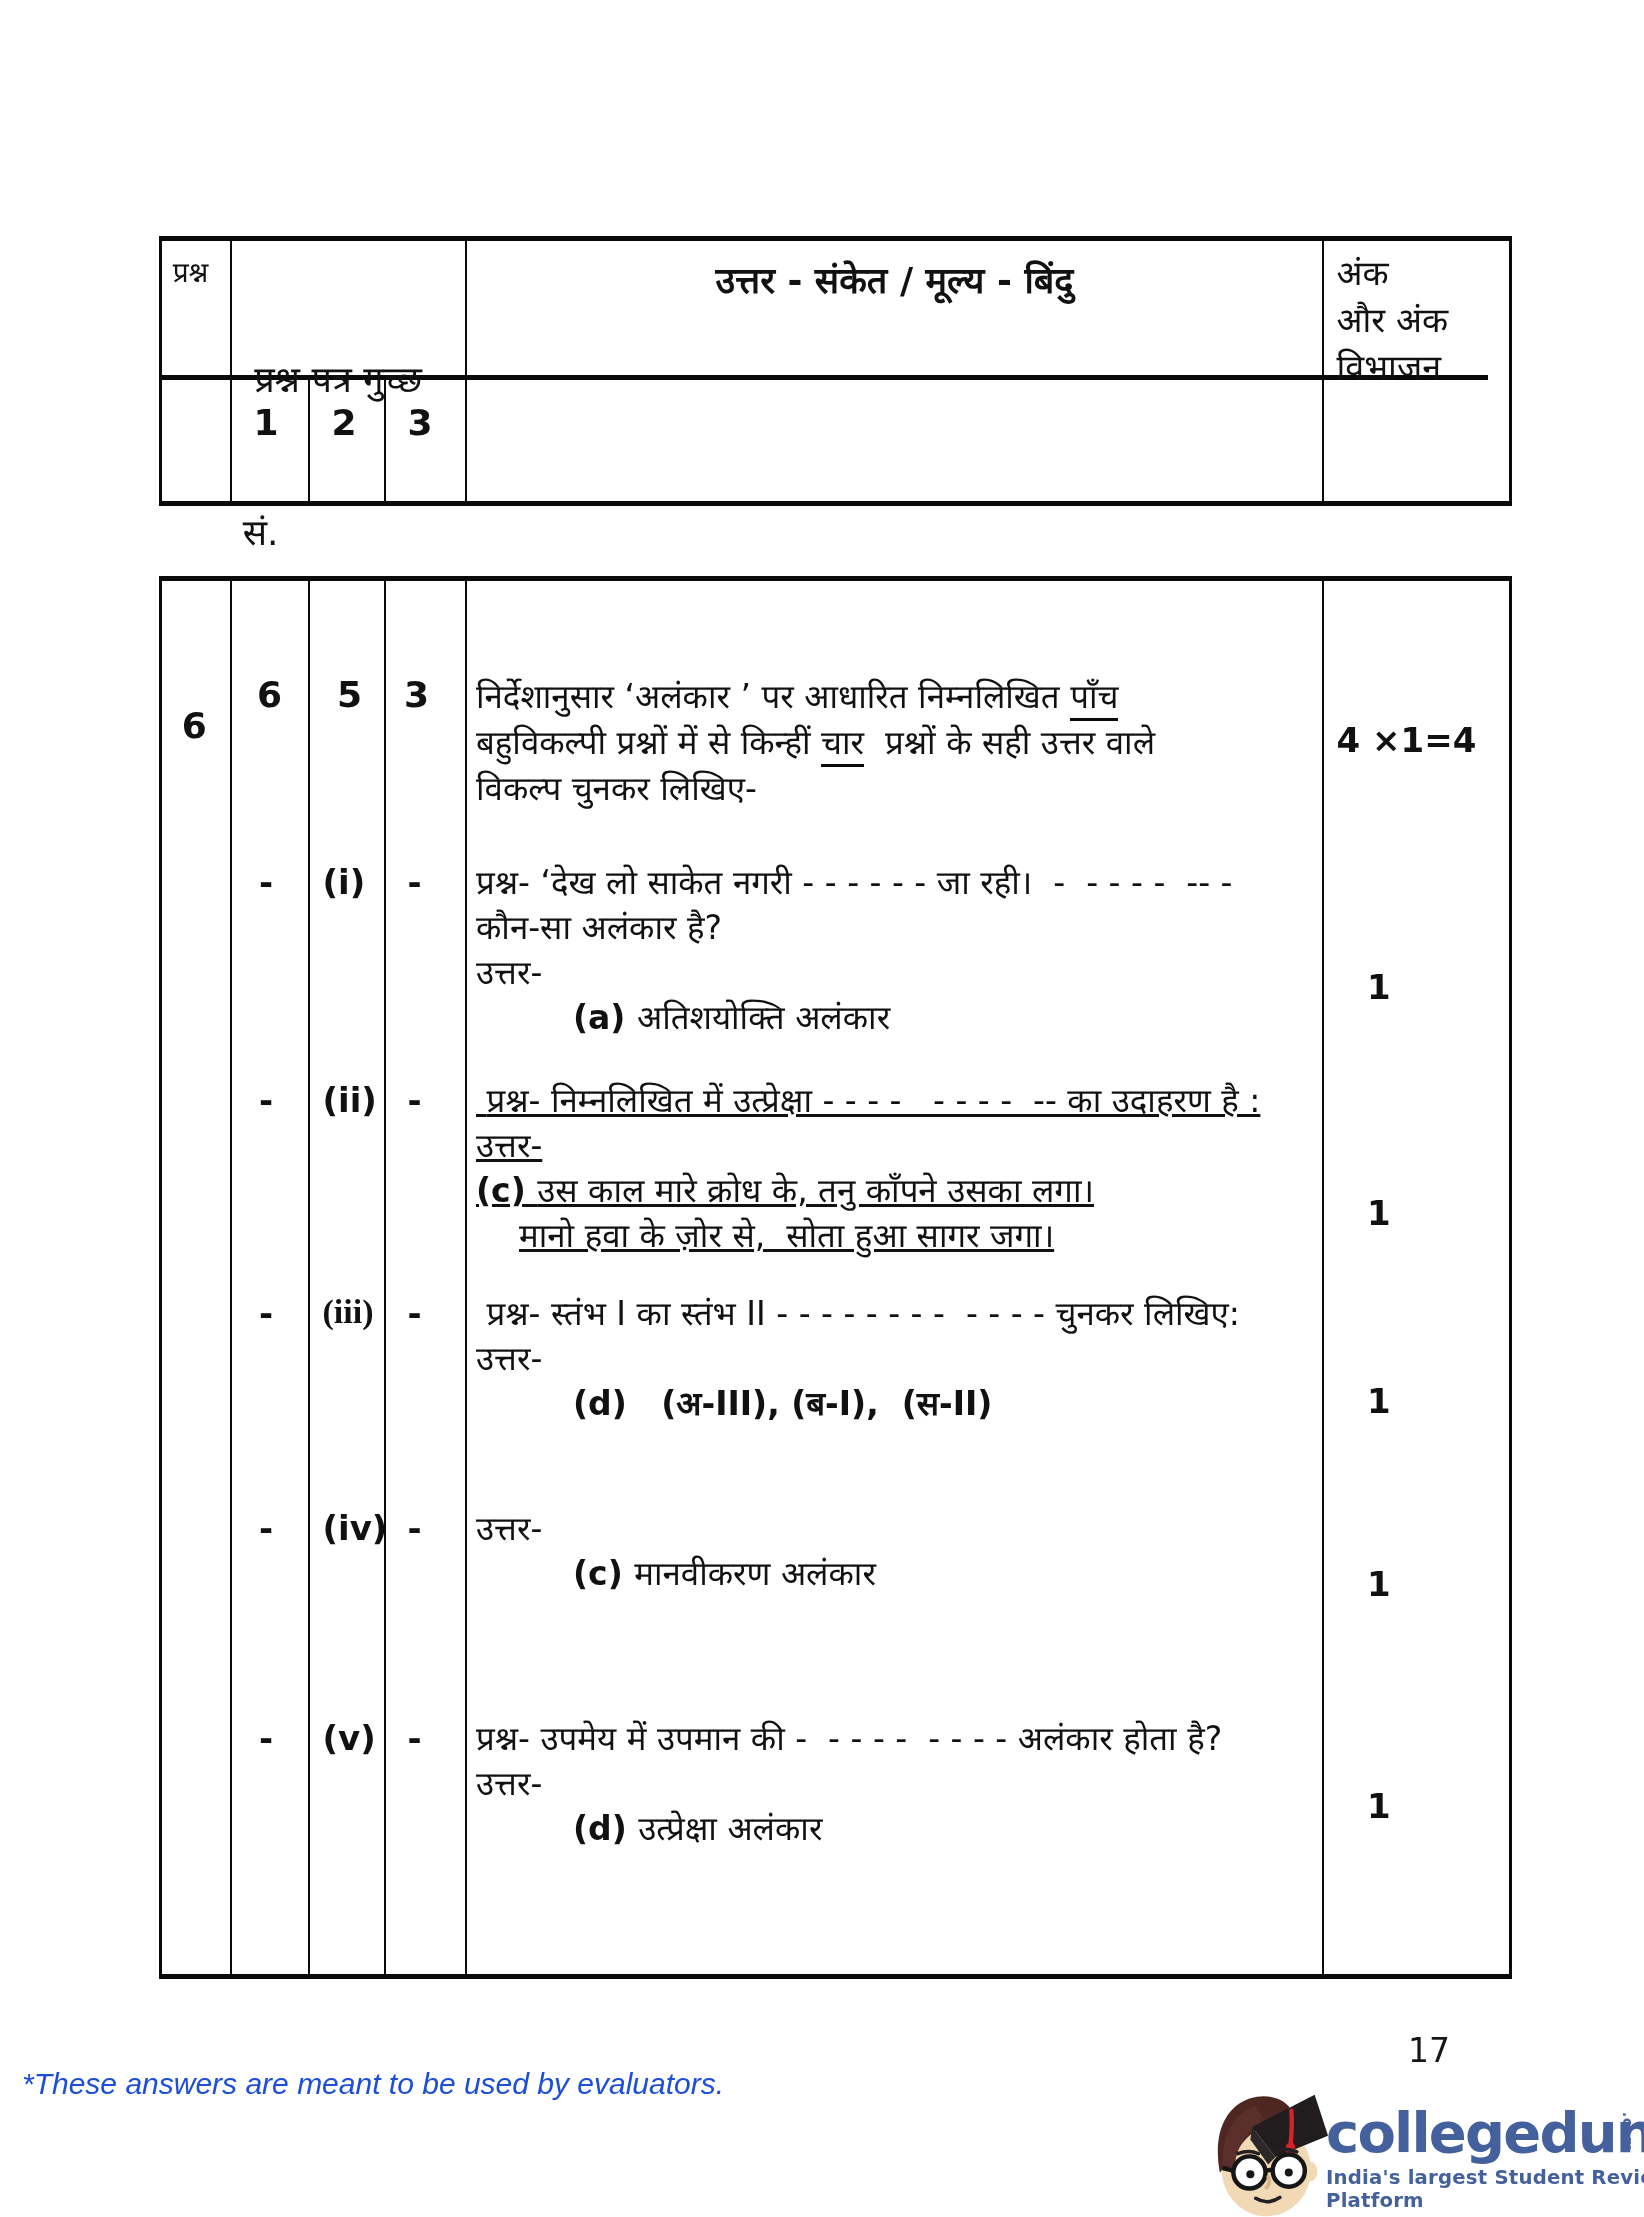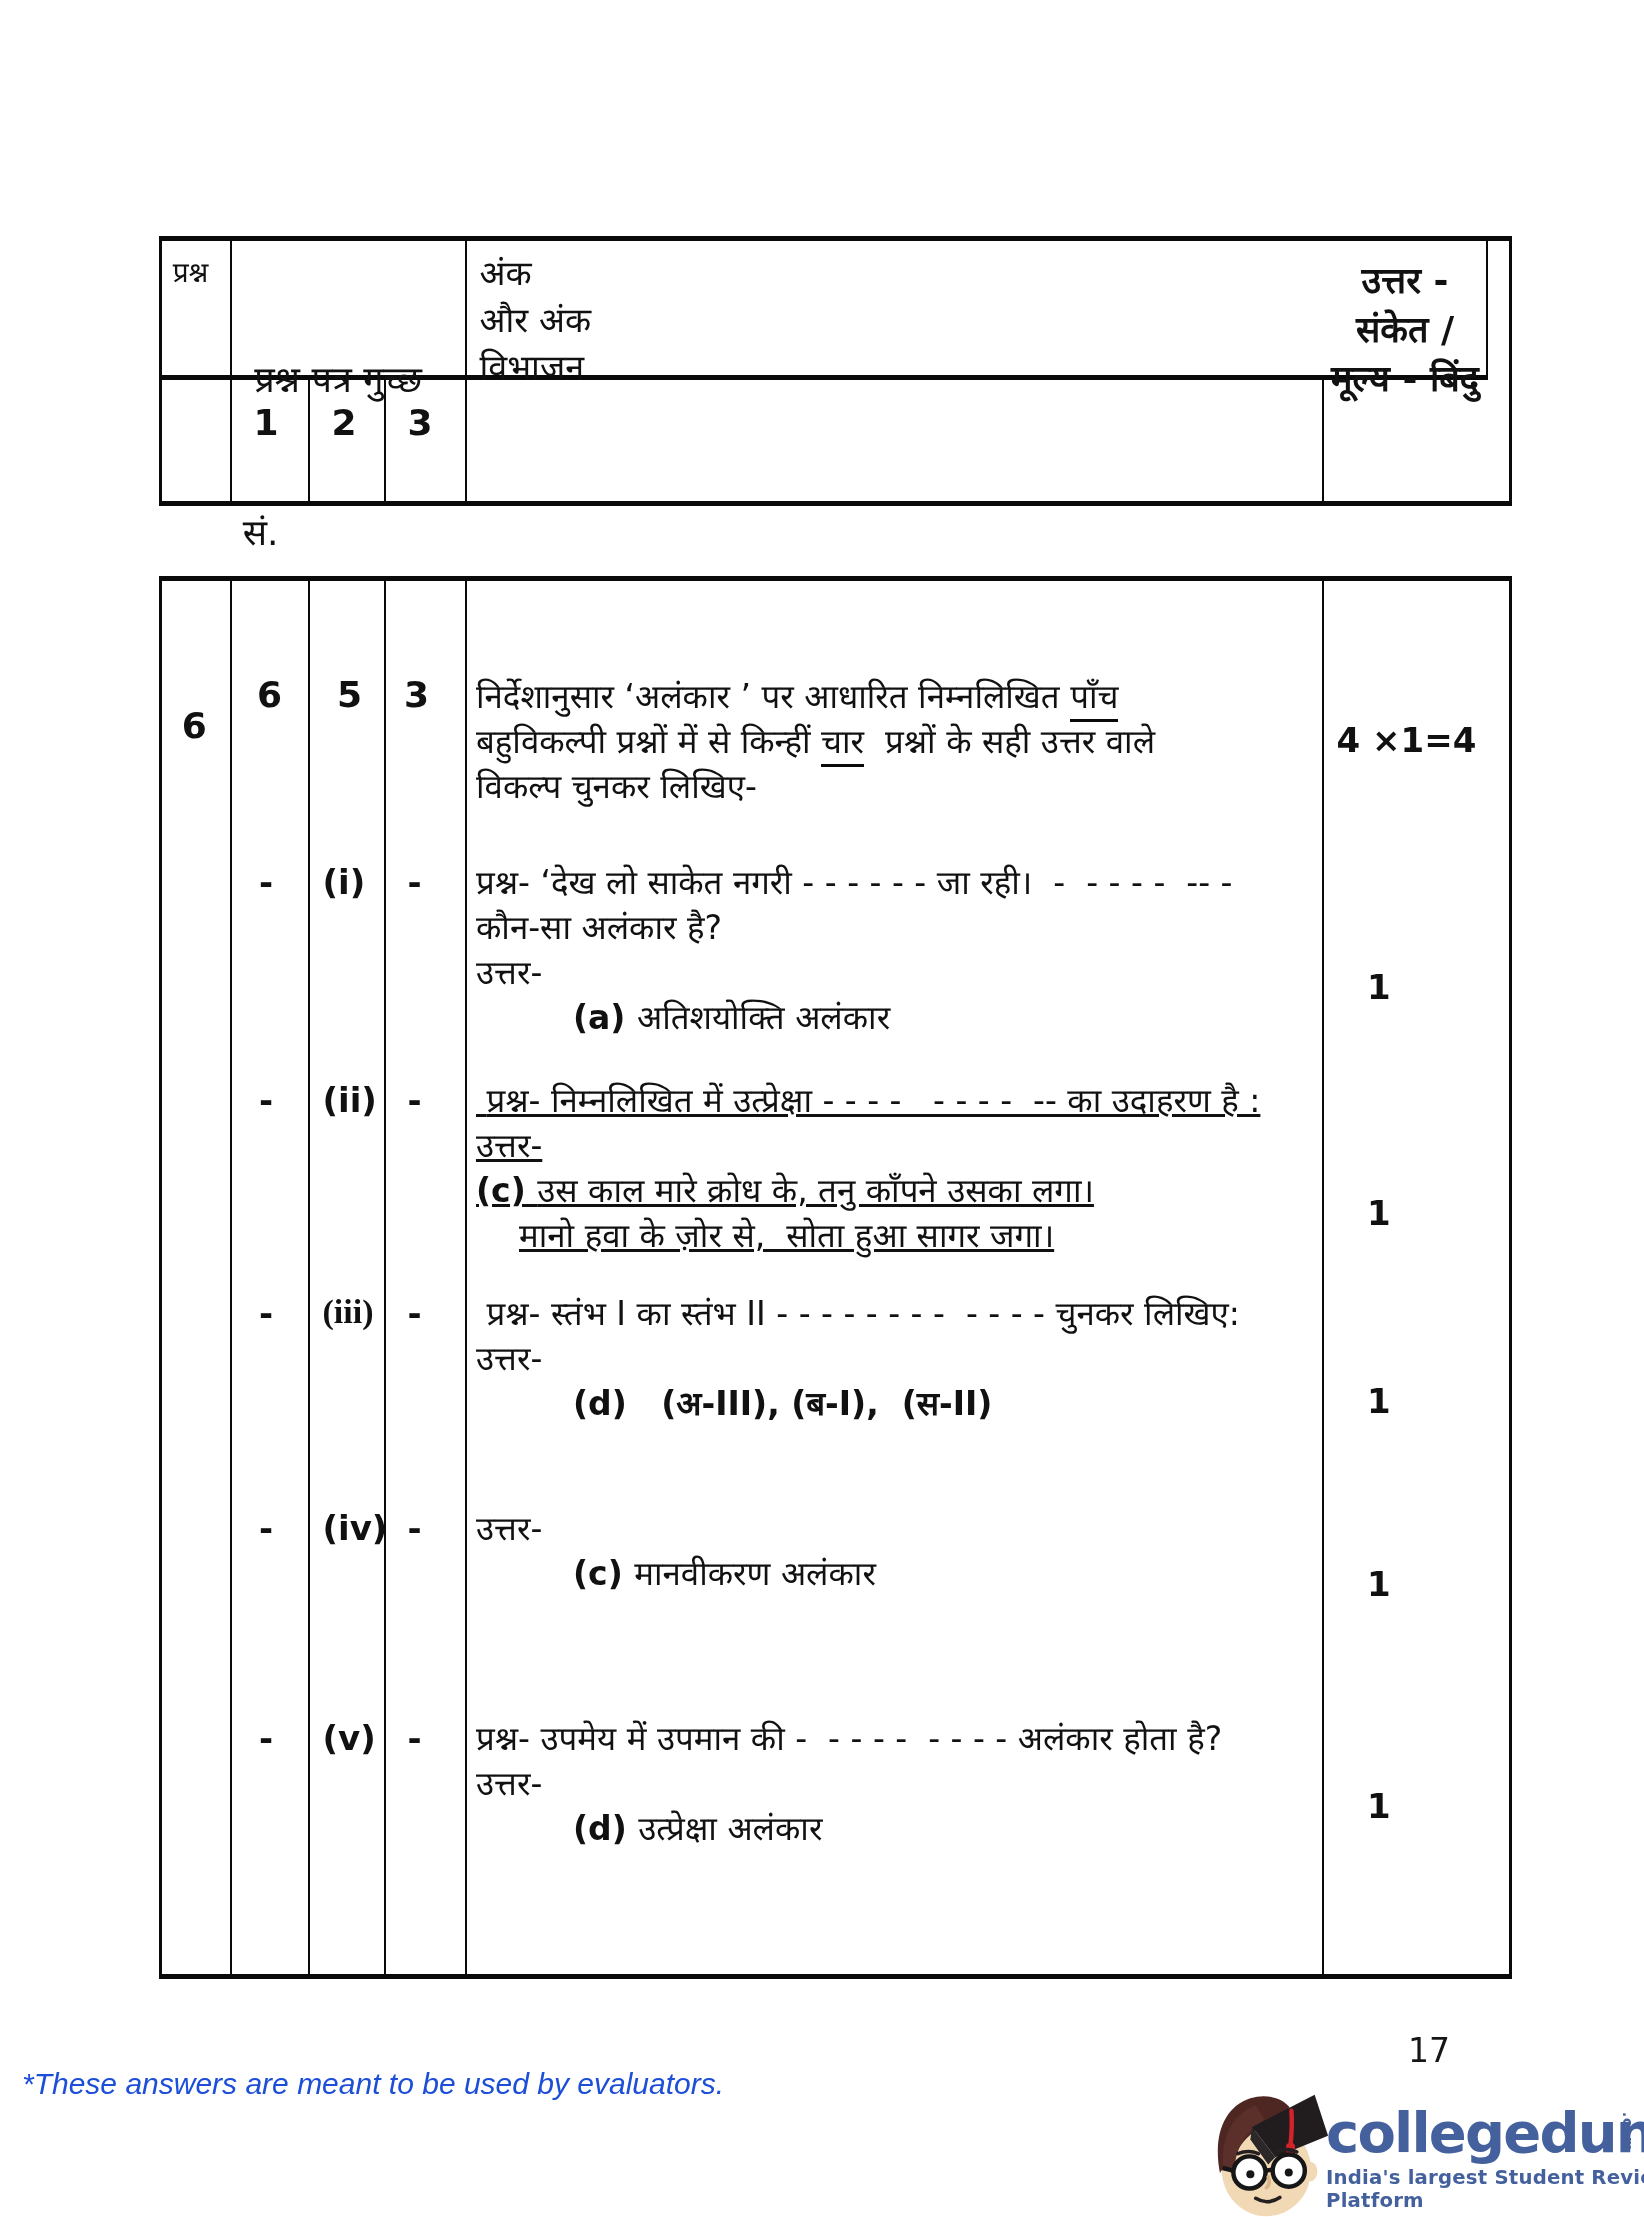--- a/index.html
+++ b/index.html
@@ -33,21 +33,21 @@
   .mk.c3{padding:1.8px 0 0 21.5px;}
   .mk.hdr1{padding:93px 0 0 25px;font-size:36px;}
   .mk.hdr2{padding:93px 0 0 27px;font-size:36px;}
   .mk.hdr3{padding:93px 0 0 18px;font-size:36px;}
   .content-cell{font-size:33px;line-height:45px;padding:0 12.5px 0 9px;}
   .content-cell.intro{padding-top:93px;}
   .line{white-space:pre-wrap;}
   .line.ind1{margin-left:43px;}
   .line.ind2{margin-left:97px;}
   .seg.b{font-weight:bold;}
-  .seg.u{border-bottom:3.6px solid #0a0a0a;padding-bottom:3px;}
+  .seg.u{border-bottom:3.6px solid #0a0a0a;padding-bottom:3px;font-family:Liberation Serif, serif;}
   .marks-cell span{display:inline-block;font-size:34px;font-weight:bold;}
   
   #page-number{position:absolute;left:1408px;top:2031px;font-size:33px;color:#161616;}
   #footnote{
     position:absolute;left:22px;top:2067px;font-size:30px;font-style:italic;
     font-family:"Liberation Sans", sans-serif;color:#1d4ed8;
   }
   
   #brand{position:absolute;left:1211px;top:2080px;width:433px;height:138px;}
   #brand-mascot{position:absolute;left:0;top:3.6px;}
@@ -64,26 +64,26 @@
 </style>
 </head>
 <body>
 
 <div class="tbl" id="header-table">
   <div class="cell r1 hq">प्रश्न</div>
   <div class="cell r1 hcluster">
     <div> प्रश्न पत्र गुच्छ</div>
     <div>सं.</div>
   </div>
+  <div class="cell r1 hans">उत्तर - संकेत / मूल्य - बिंदु</div>
   <div class="cell r1 last hmarks">
     <div>अंक</div>
     <div>और अंक</div>
     <div>विभाजन</div>
   </div>
-  <div class="cell r1 hans">उत्तर - संकेत / मूल्य - बिंदु</div>
   <div class="cell"></div>
   <div class="cell subnum">1</div>
   <div class="cell subnum">2</div>
   <div class="cell subnum">3</div>
   <div class="cell"></div>
   <div class="cell last"></div>
 </div>
 
 <div class="tbl" id="main-table" style="grid-template-rows:279px 218px 213px 215px 210px auto;">
 

